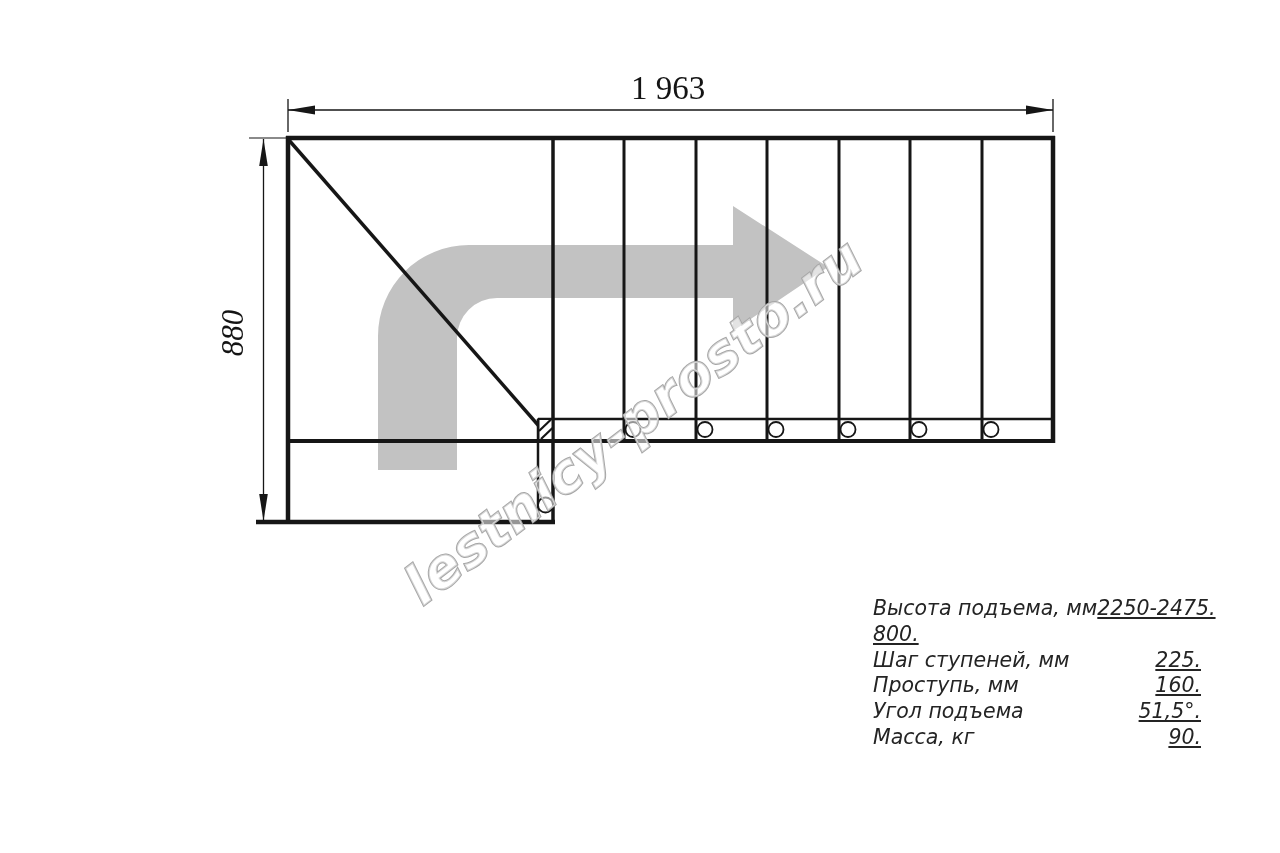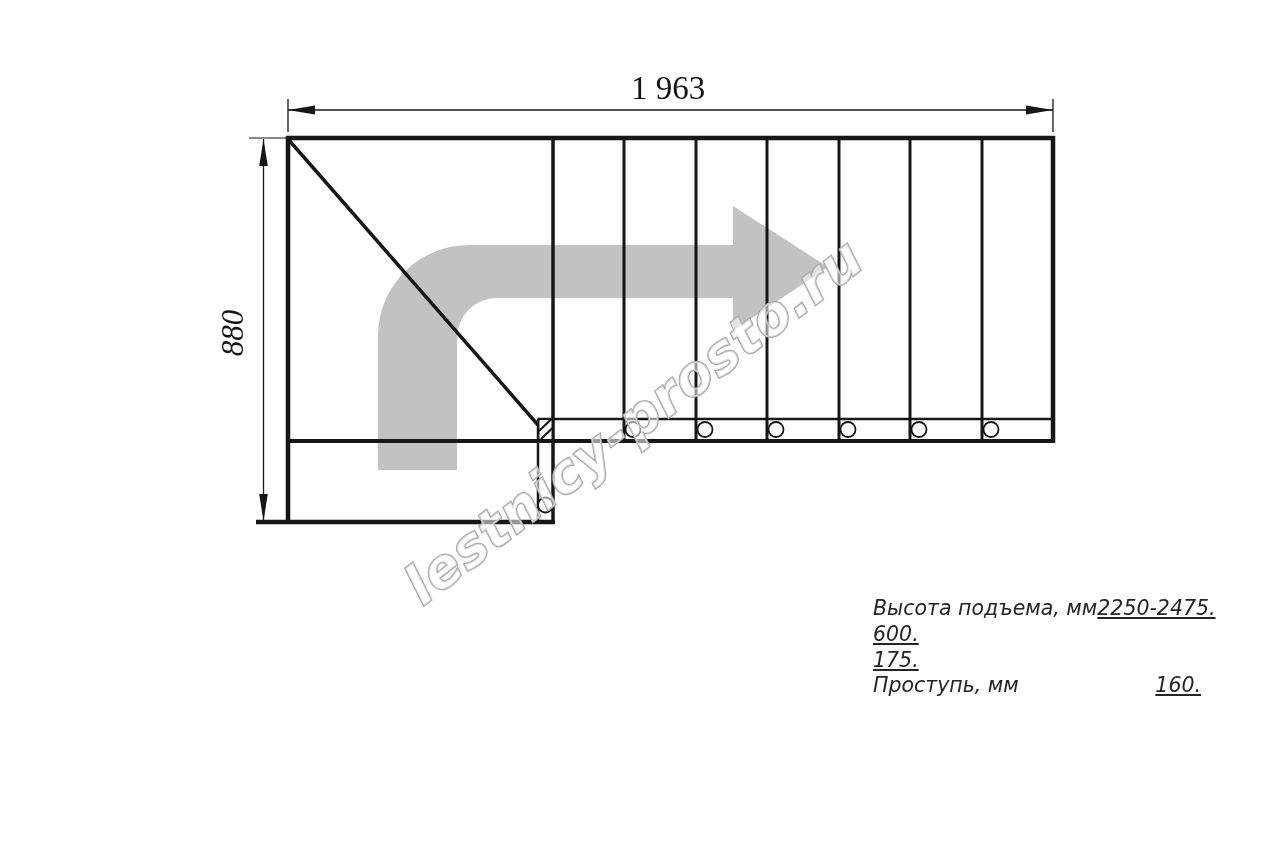--- a/index.html
+++ b/index.html
@@ -76,22 +76,31 @@
 
   <text class="wm-text" font-size="54" text-anchor="middle" transform="translate(645,436) rotate(-37.5)">lestnicy-prosto.ru</text>
 </svg>
 
 <div class="spec-table">
   <div class="spec-row">
     <span class="spec-label">Высота подъема, мм</span>
     <span class="spec-value">2250-2475.</span>
   </div>
   <div class="spec-row">
-    <span class="spec-value">600.</span>
+    <span class="spec-value">800.</span>
   </div>
   <div class="spec-row">
-    <span class="spec-value">175.</span>
+    <span class="spec-label">Шаг ступеней, мм</span>
+    <span class="spec-value">225.</span>
   </div>
   <div class="spec-row">
     <span class="spec-label">Проступь, мм</span>
     <span class="spec-value">160.</span>
   </div>
+  <div class="spec-row">
+    <span class="spec-label">Угол подъема</span>
+    <span class="spec-value">51,5°.</span>
+  </div>
+  <div class="spec-row">
+    <span class="spec-label">Масса, кг</span>
+    <span class="spec-value">90.</span>
+  </div>
 </div>
 
 </body></html>

